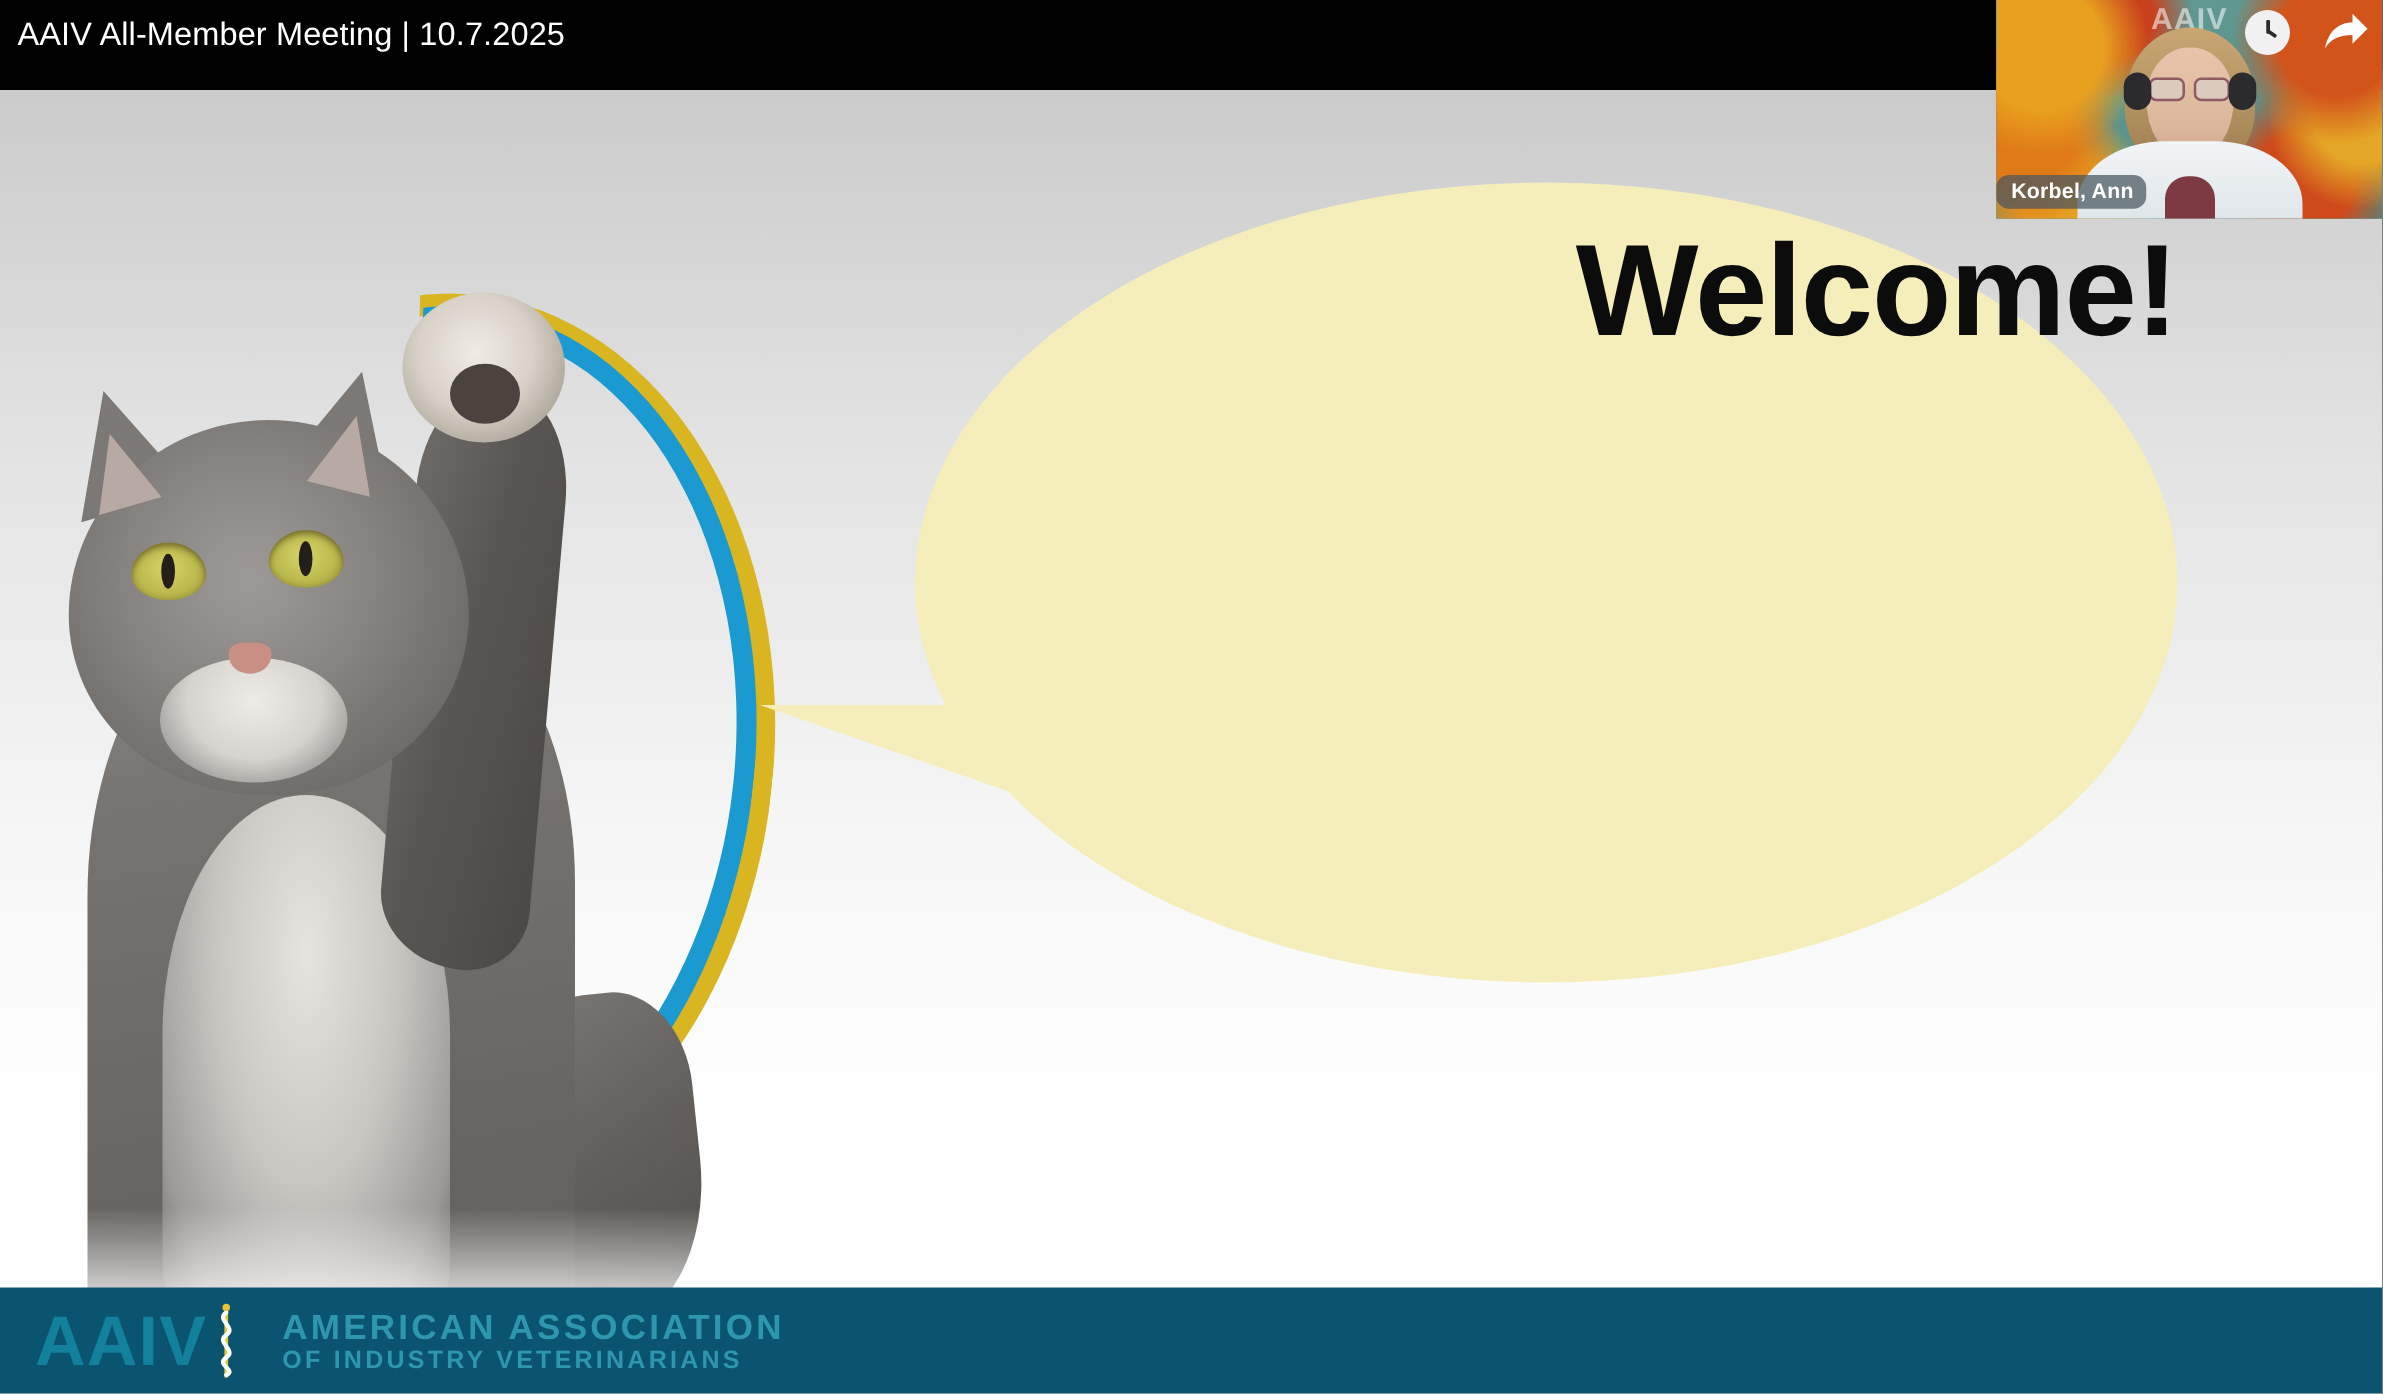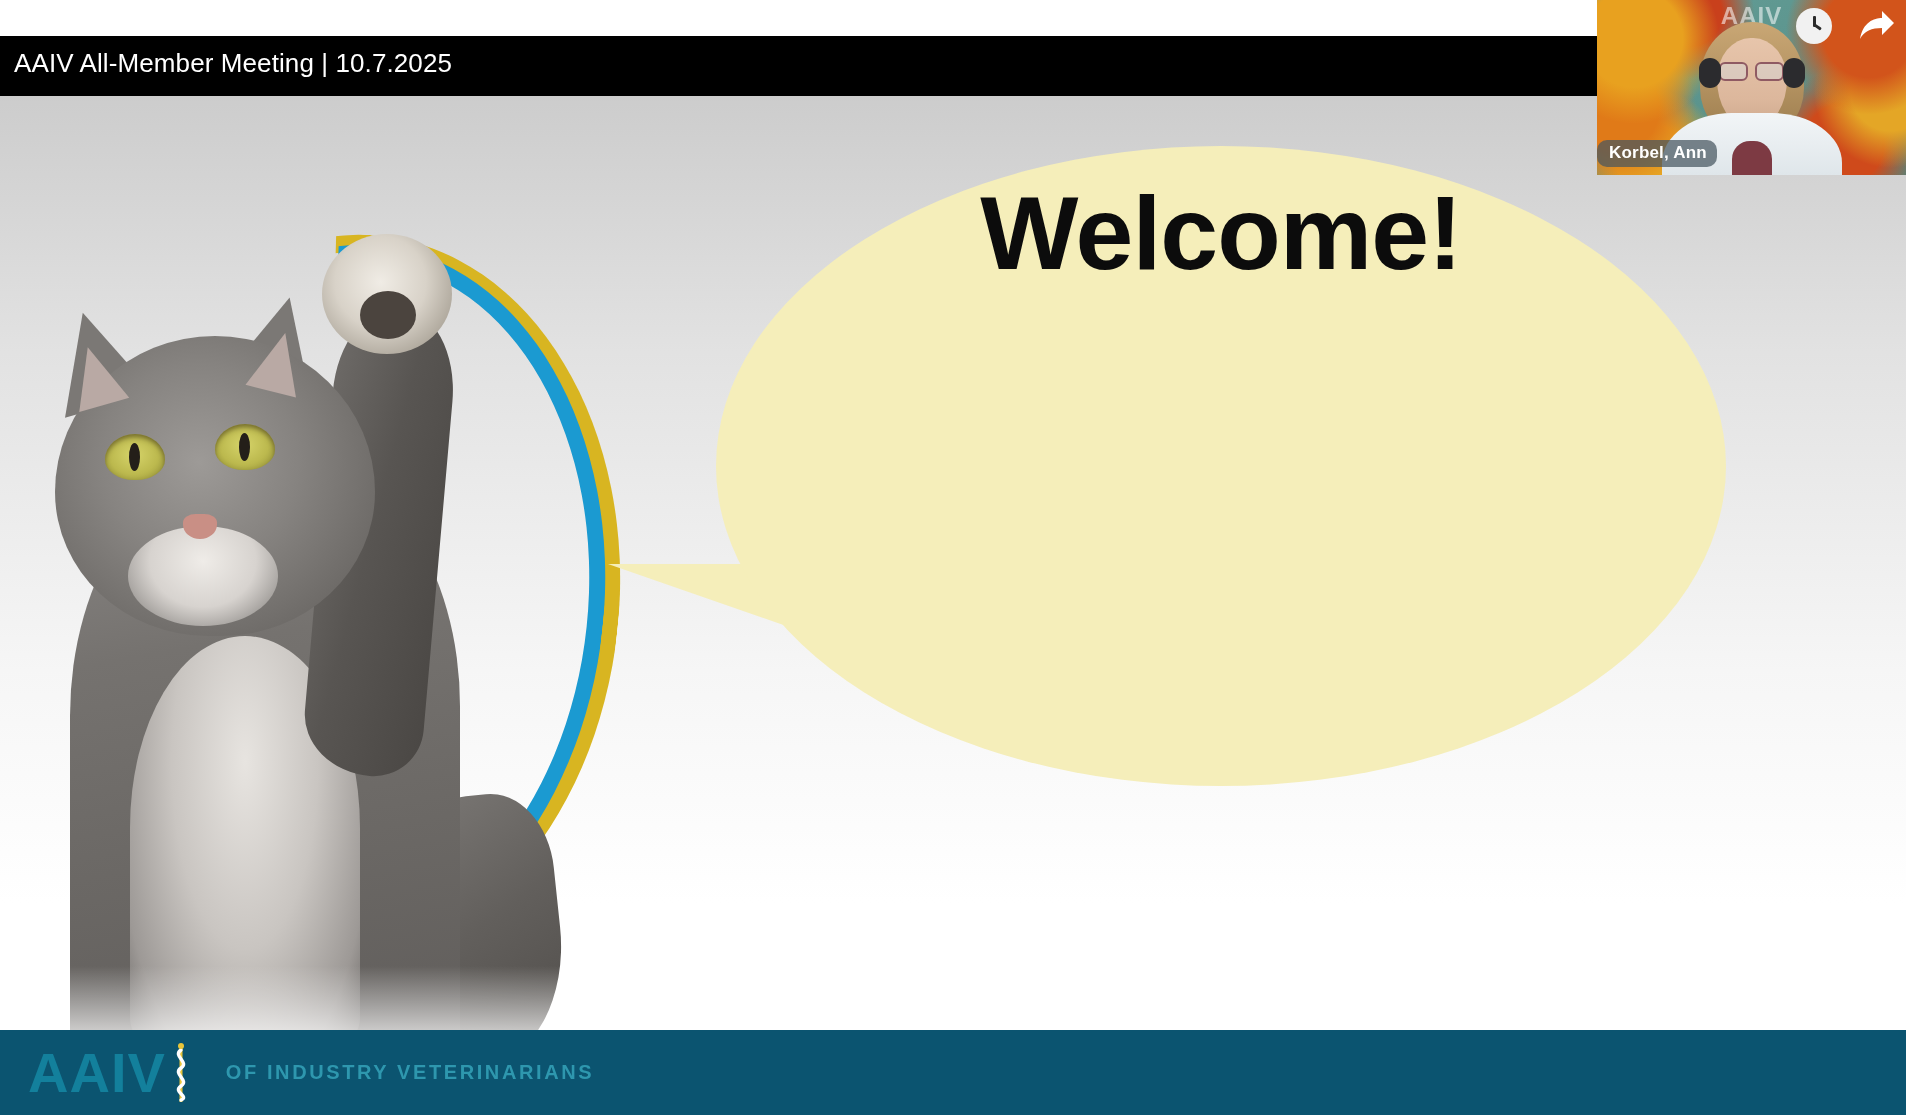--- a/index.html
+++ b/index.html
@@ -16,24 +16,23 @@
     height: 1115px;
     overflow: hidden;
     background: #ffffff;
   }
 
   
   #titlebar {
     position: absolute;
     left: 0; top: 0;
     width: 1906px;
-    height: 60px;
+    height: 72px;
     background: #000000;
     z-index: 40;
-    margin-top: 36px;
   }
   #titlebar-gradient {
     position: absolute;
     left: 0; top: 0;
     width: 1906px;
     height: 56px;
     background: linear-gradient(180deg, rgba(0,0,0,1) 0%, rgba(0,0,0,1) 100%);
   }
   #video-title {
     position: absolute;
@@ -228,30 +227,30 @@
     left: 0;
     bottom: 0;
     width: 660px;
     height: 120px;
     background: linear-gradient(180deg, rgba(255,255,255,0) 0%, rgba(255,255,255,0.75) 60%, rgba(255,255,255,1) 100%);
   }
 
   
   #speech-bubble {
     position: absolute;
-    left: 716px;
+    left: 732px;
     top: 90px;
     width: 1010px;
     height: 640px;
     background: #f5eeba;
     border-radius: 50%;
     z-index: 12;
     display: flex;
     flex-direction: column;
-    align-items: center;
+    align-items: flex-end;
     justify-content: flex-start;
     padding-top: 34px;
     box-sizing: border-box;
   }
   #speech-tail {
     position: absolute;
     left: 608px;
     top: 508px;
     width: 0;
     height: 0;
@@ -538,20 +537,21 @@
         <span>AAIV</span>
         <span id="aaiv-caduceus">
           <svg width="26" height="62" viewBox="0 0 26 62" aria-hidden="true">
             <path d="M13 2 L13 60" stroke="#e8c53a" stroke-width="3" fill="none"></path>
             <path d="M13 8 C4 14, 22 20, 13 26 C4 32, 22 38, 13 44 C4 50, 22 54, 13 58" stroke="#ffffff" stroke-width="3.4" fill="none" stroke-linecap="round"></path>
             <circle cx="13" cy="4" r="3" fill="#e8c53a"></circle>
           </svg>
         </span>
       </div>
       <div id="aaiv-wordmark">
+        <span class="aaiv-line1">AMERICAN ASSOCIATION</span>
         <span class="aaiv-line2">OF INDUSTRY VETERINARIANS</span>
       </div>
     </div>
   </div>
 
   <div id="participant-tile">
     <div id="tile-bg"></div>
     <div id="tile-aaiv-logo">AAIV</div>
 
     <div id="tile-hair"></div>

